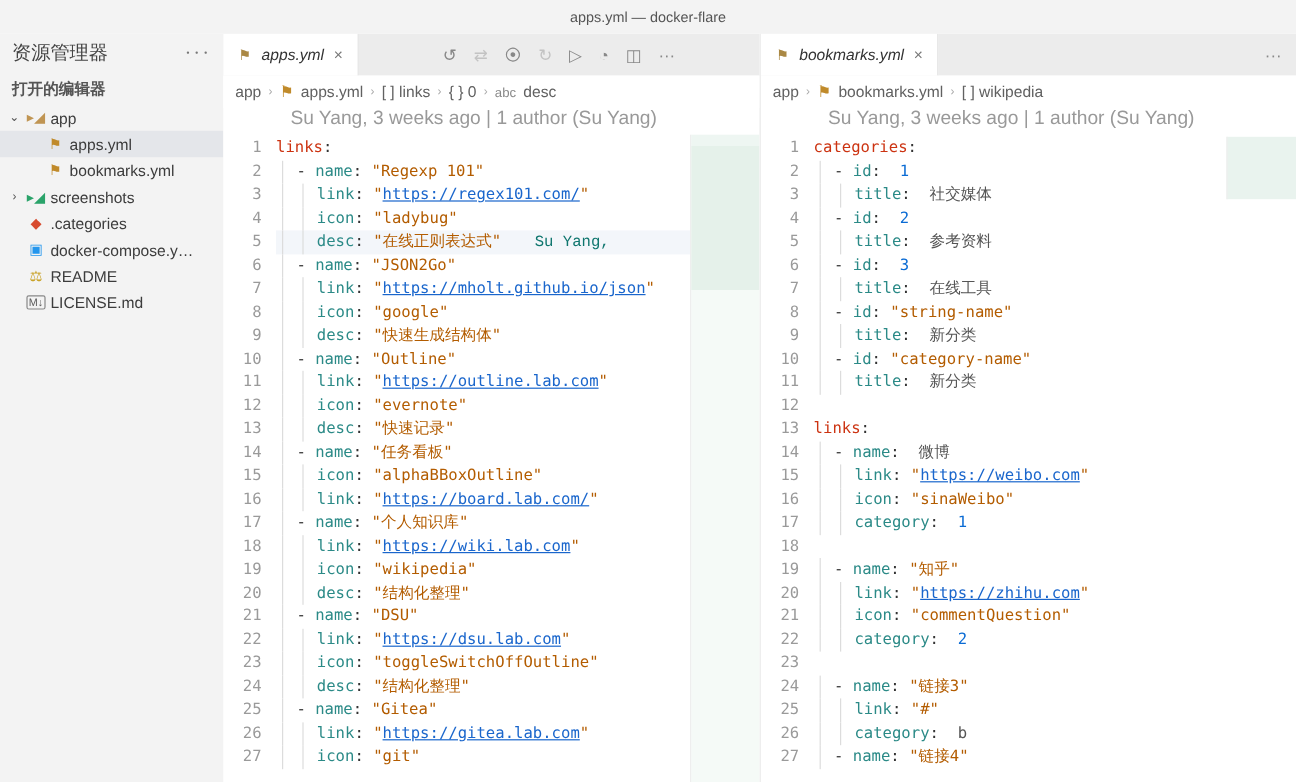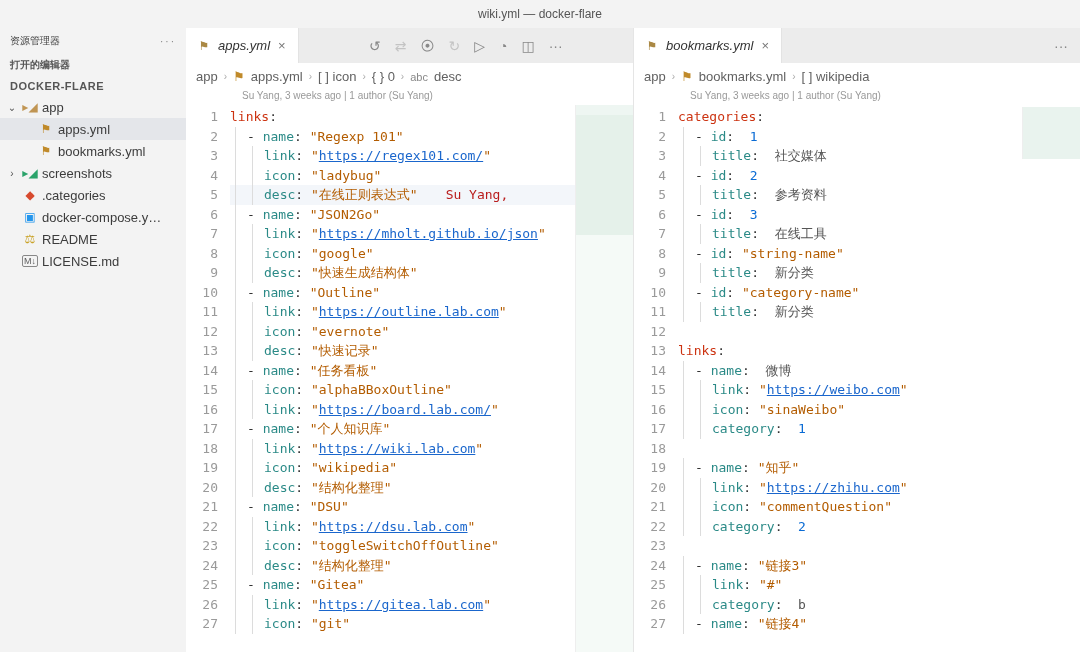--- a/index.html
+++ b/index.html
@@ -34,27 +34,27 @@
   display: flex;
   flex-direction: column;
   font-size: 13px;
   color: #3c3c3c;
 }
 .sidebar-header {
   display: flex;
   align-items: center;
   justify-content: space-between;
   padding: 6px 10px;
-  font-size: 10px;
+  font-size: 16px;
   color: #444;
   font-family: Liberation Serif, serif;
 }
 .open-editors-header {
   padding: 4px 10px;
-  font-size: 10px;
+  font-size: 13px;
   color: #555;
   font-weight: bold;
 }
 .folder-header {
   padding: 4px 10px;
   font-size: 11px;
   font-weight: bold;
   color: #555;
   letter-spacing: 0.5px;
 }
@@ -132,21 +132,21 @@
   align-items: center;
   gap: 6px;
   padding: 6px 10px;
   font-size: 13px;
   color: #616161;
   background: #fff;
 }
 .breadcrumb .sep { color: #aaa; font-size: 10px; }
 .bc-icon { display:inline-flex; align-items:center; }
 .annot {
-  font-size: 10px;
+  font-size: 16px;
   color: #999;
   padding: 0 0 4px 56px;
 }
 .code-area {
   display: flex;
   flex: 1;
   position: relative;
   overflow: hidden;
   font-family: "SF Mono", Menlo, Consolas, monospace;
   font-size: 13px;
@@ -170,47 +170,46 @@
 .code-lines .line { height: 19.5px; }
 .code-lines .cursor-line { background: #f3f6fa; }
 .tok-key2 { color: #2b8a87; } 
 .tok-str { color: #b35c00; }
 .tok-url { color: #1a66cc; text-decoration: underline; }
 .tok-num { color: #0a6bd4; }
 .tok-punct { color: #333; }
 .tok-dash { color: #333; }
 .tok-root { color: #cc3311; }
 .ind { display:inline-block; border-left: 1px solid #dcdcdc; height: 19.5px; vertical-align: top; margin-right: 11px; margin-left: 5px; }
-.inline-blame { color: #b91c1c; padding-left: 28px; }
+.inline-blame { color: #0f766e; padding-left: 28px; font-family: Liberation Mono, monospace; }
 .minimap {
   width: 58px;
   background: linear-gradient(to bottom,
     #eef6f2 0px, #eef6f2 10px,
     #e5f1ea 10px, #e5f1ea 130px,
     #f5faf7 130px, #f5faf7 100%);
   border-left: 1px solid #eee;
 }
 .minimap.small { height: 52px; background:#e9f3ee; align-self:flex-start; margin-top:2px; }
 .icon-yml { color:#a84; }
 </style>
 </head>
 <body>
 
 <div class="title-bar">
-  <span>wiki.yml — docker-flare</span>
+  <span>apps.yml — docker-flare</span>
 </div>
 
 <div class="main-area">
   <div class="sidebar">
     <div class="sidebar-header">
       <span>资源管理器</span>
       <span style="letter-spacing:2px;color:#777">···</span>
     </div>
     <div class="open-editors-header">打开的编辑器</div>
-    <div class="folder-header">DOCKER-FLARE</div>
     <div class="tree" id="tree">
         <div class="tree-item" style="padding-left: 6px;">
           <span class="chev">⌄</span>
           <span class="file-icon" style="color:#c09553">▸◢</span>
           <span>app</span>
         </div>
         <div class="tree-item selected" style="padding-left: 22px;">
           <span class="chev"></span>
           <span class="file-icon">
             <span style="color:#c08a2a">⚑</span>
@@ -280,21 +279,21 @@
         </div>
       </div>
       <div class="breadcrumb" id="bc-left">
           <span>app</span>
           <span class="sep">›</span>
           <span class="bc-icon">
             <span style="color:#c08a2a">⚑</span>
           </span>
           <span>apps.yml</span>
           <span class="sep">›</span>
-          <span>[ ] icon</span>
+          <span>[ ] links</span>
           <span class="sep">›</span>
           <span>{ } 0</span>
           <span class="sep">›</span>
           <span><span style="font-size:11px;color:#888">abc</span></span>
           <span>desc</span>
         </div>
       <div class="annot">Su Yang, 3 weeks ago | 1 author (Su Yang)</div>
       <div class="code-area">
         <div class="gutter" id="gut-left">
             <div>1</div>

